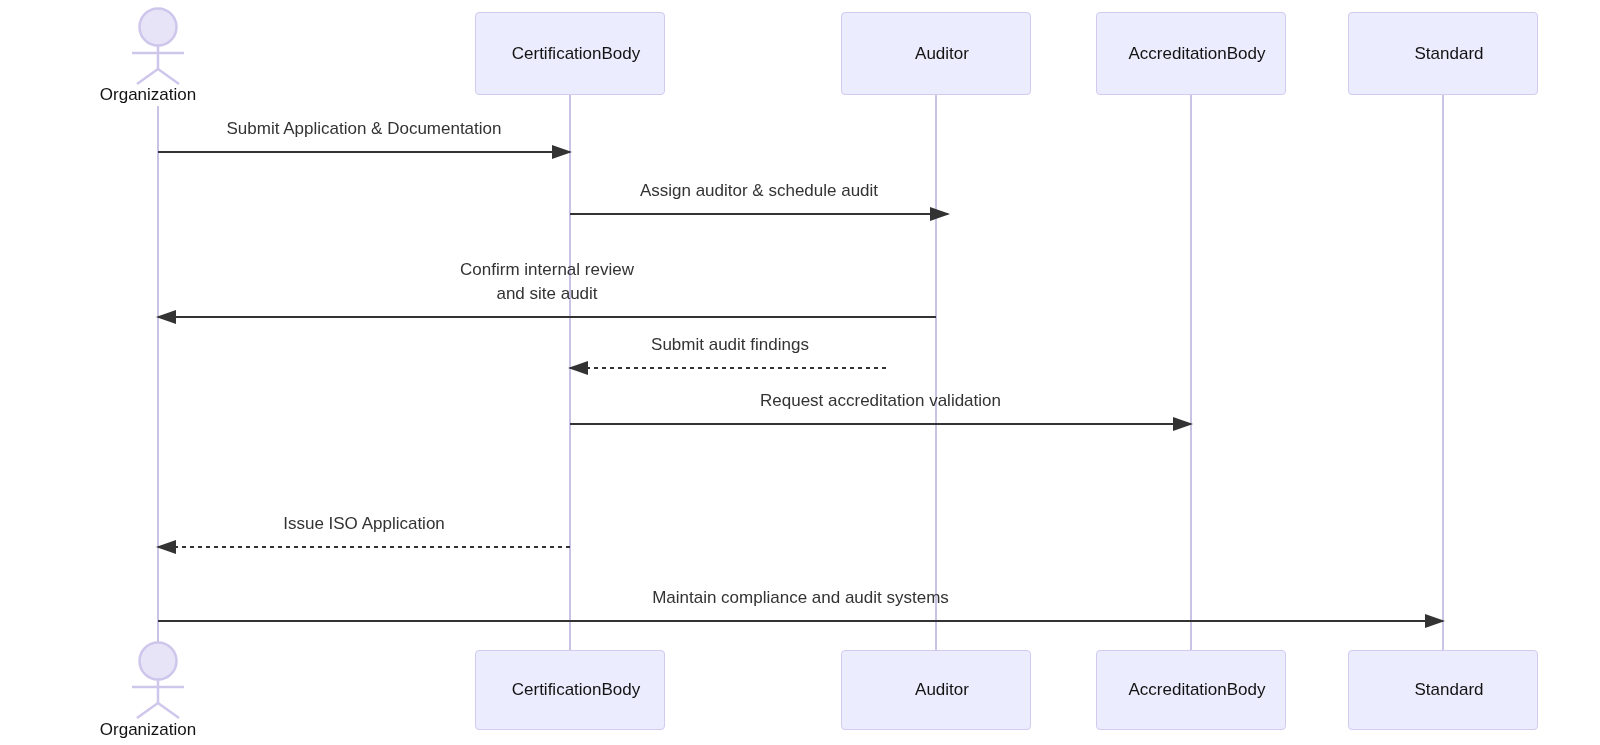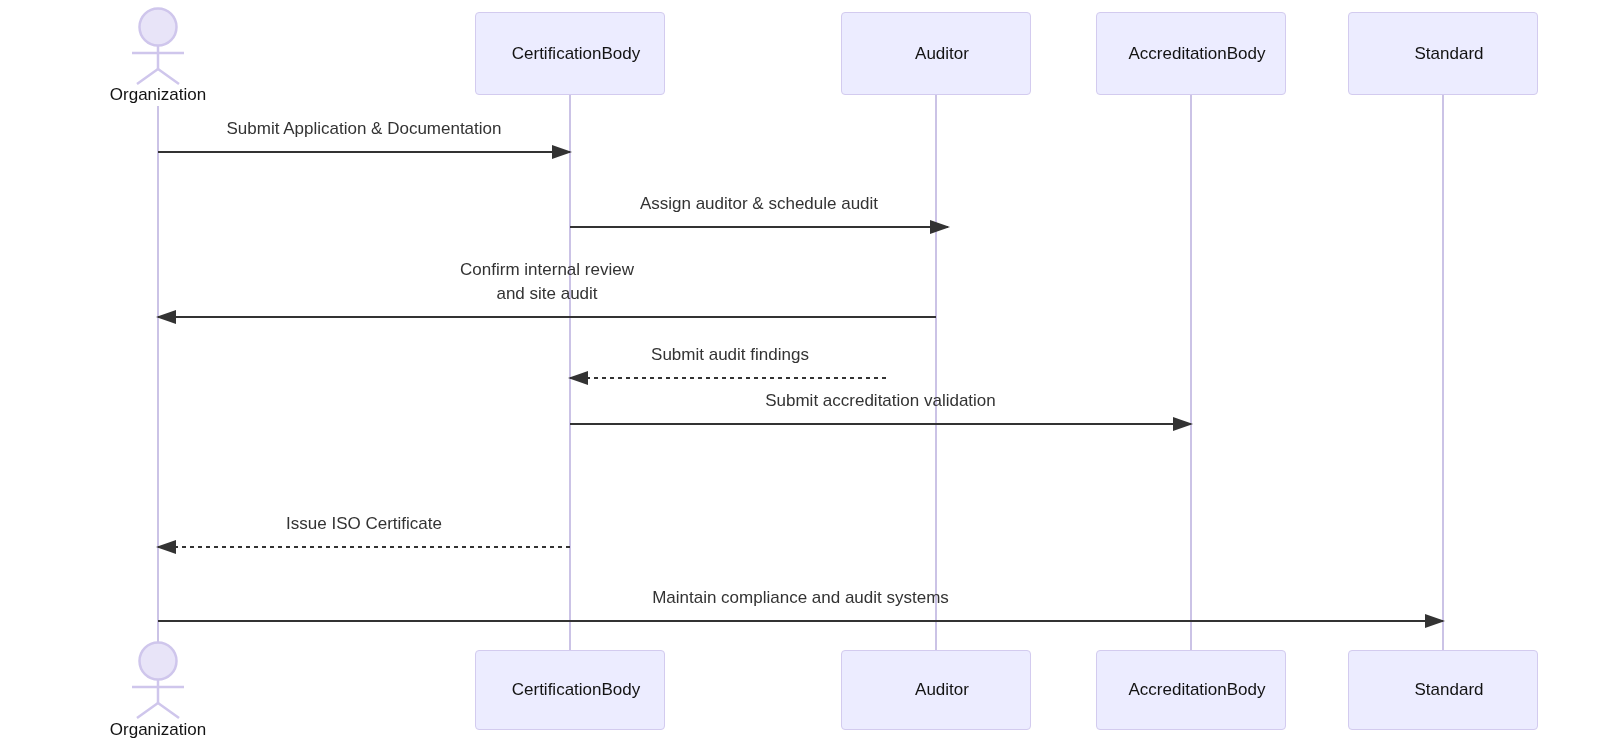--- a/index.html
+++ b/index.html
@@ -22,21 +22,21 @@
   
   .p-box{position:absolute;width:190px;background:var(--participant-fill);
     border:1.5px solid var(--participant-border);border-radius:4px;
     display:flex;align-items:center;justify-content:center;
     font-size:17px;color:var(--label-text);padding-left:12px;}
   .p-box.top{top:12px;height:83px;}
   .p-box.bottom{top:650px;height:80px;}
 
   
   .actor-svg{position:absolute;left:120px;width:76px;height:80px;}
-  .actor-label{position:absolute;left:58px;width:200px;text-align:center;
+  .actor-label{position:absolute;left:48px;width:200px;text-align:center;
     font-size:17px;color:var(--label-text);}
 
   
   .message{position:absolute;height:50px;padding-left:9px;}
   .msg-label{position:absolute;left:0;right:0;bottom:12px;text-align:center;
     font-size:17px;color:var(--message-text);white-space:pre-line;line-height:1.4;}
   .msg-line{position:absolute;left:0;right:0;bottom:0;height:2px;}
   .msg-line.solid{background:var(--message-line);}
   .msg-line.dashed{background:repeating-linear-gradient(to right,
     var(--message-line) 0 4px, transparent 4px 8px);}
@@ -77,48 +77,48 @@
   <div class="p-box top" style="left:1348px;">
     <span>Standard</span>
   </div>
 
   <div class="message" style="left:158px;top:103px;width:412px;">
     <div class="msg-label">Submit Application &amp; Documentation</div>
     <div class="msg-line solid"></div>
     <div class="arrow-head right"></div>
   </div>
 
-  <div class="message" style="left:570px;top:178px;width:378px;">
+  <div class="message" style="left:570px;top:165px;width:378px;">
     <div class="msg-label">Assign auditor &amp; schedule audit</div>
     <div class="msg-line solid"></div>
     <div class="arrow-head right"></div>
   </div>
 
   <div class="message" style="left:158px;top:248px;width:778px;height:70px;">
     <div class="msg-label">Confirm internal review
 and site audit</div>
     <div class="msg-line solid"></div>
     <div class="arrow-head left"></div>
   </div>
 
-  <div class="message" style="left:570px;top:329px;width:320px;">
+  <div class="message" style="left:570px;top:319px;width:320px;">
     <div class="msg-label">Submit audit findings</div>
     <div class="msg-line dashed"></div>
     <div class="arrow-head left"></div>
   </div>
 
   <div class="message" style="left:570px;top:375px;width:621px;">
-    <div class="msg-label">Submit accreditation validation</div>
+    <div class="msg-label">Request accreditation validation</div>
     <div class="msg-line solid"></div>
     <div class="arrow-head right"></div>
   </div>
 
 
   <div class="message" style="left:158px;top:498px;width:412px;">
-    <div class="msg-label">Issue ISO Certificate</div>
+    <div class="msg-label">Issue ISO Application</div>
     <div class="msg-line dashed"></div>
     <div class="arrow-head left"></div>
   </div>
 
   <div class="message" style="left:158px;top:572px;width:1285px;">
     <div class="msg-label">Maintain compliance and audit systems</div>
     <div class="msg-line solid"></div>
     <div class="arrow-head right"></div>
   </div>
 

